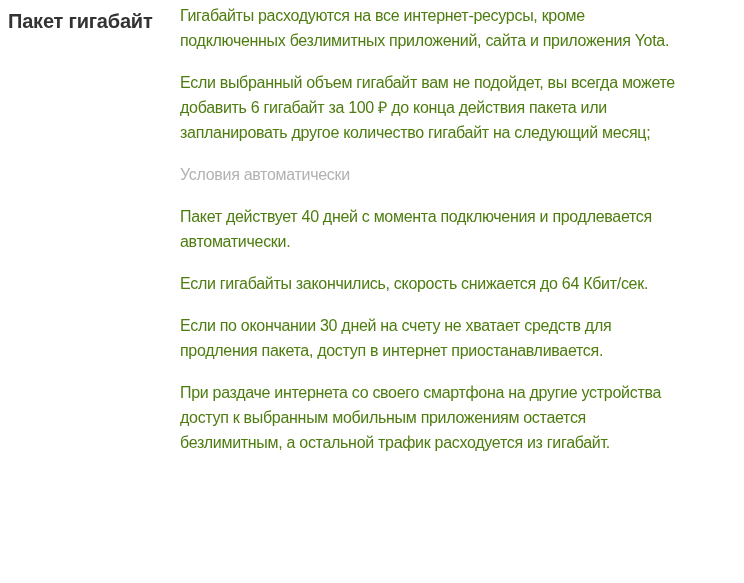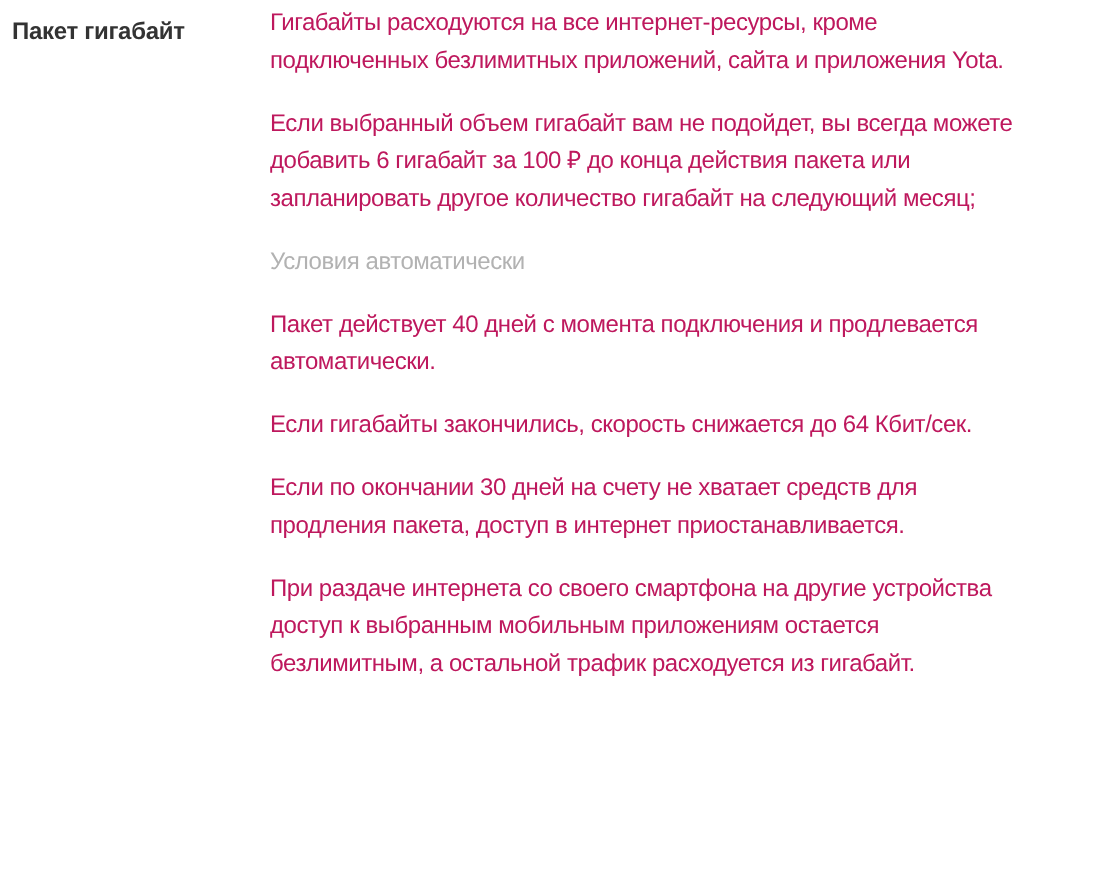--- a/index.html
+++ b/index.html
@@ -16,38 +16,38 @@
     color: #3c3c3c;
     overflow: hidden;
   }
   .label-col {
     position: absolute;
     left: 8px;
     top: 9px;
     width: 165px;
   }
   .row-label {
-    font-size: 16px;
+    font-size: 20px;
     font-weight: bold;
     line-height: 25px;
     color: #333333;
     letter-spacing: -0.2px;
   }
   .content-col {
     position: absolute;
     left: 180px;
     top: 3px;
     width: 497px;
   }
   .content-col p {
     margin: 0 0 17px 0;
     font-size: 16px;
     line-height: 25px;
     letter-spacing: -0.3px;
-    color: #be185d;
+    color: #4d7c0f;
   }
   .content-col p.muted {
     color: #b2b2b2;
   }
 </style>
 </head>
 <body>
 
 <div class="page">
 

